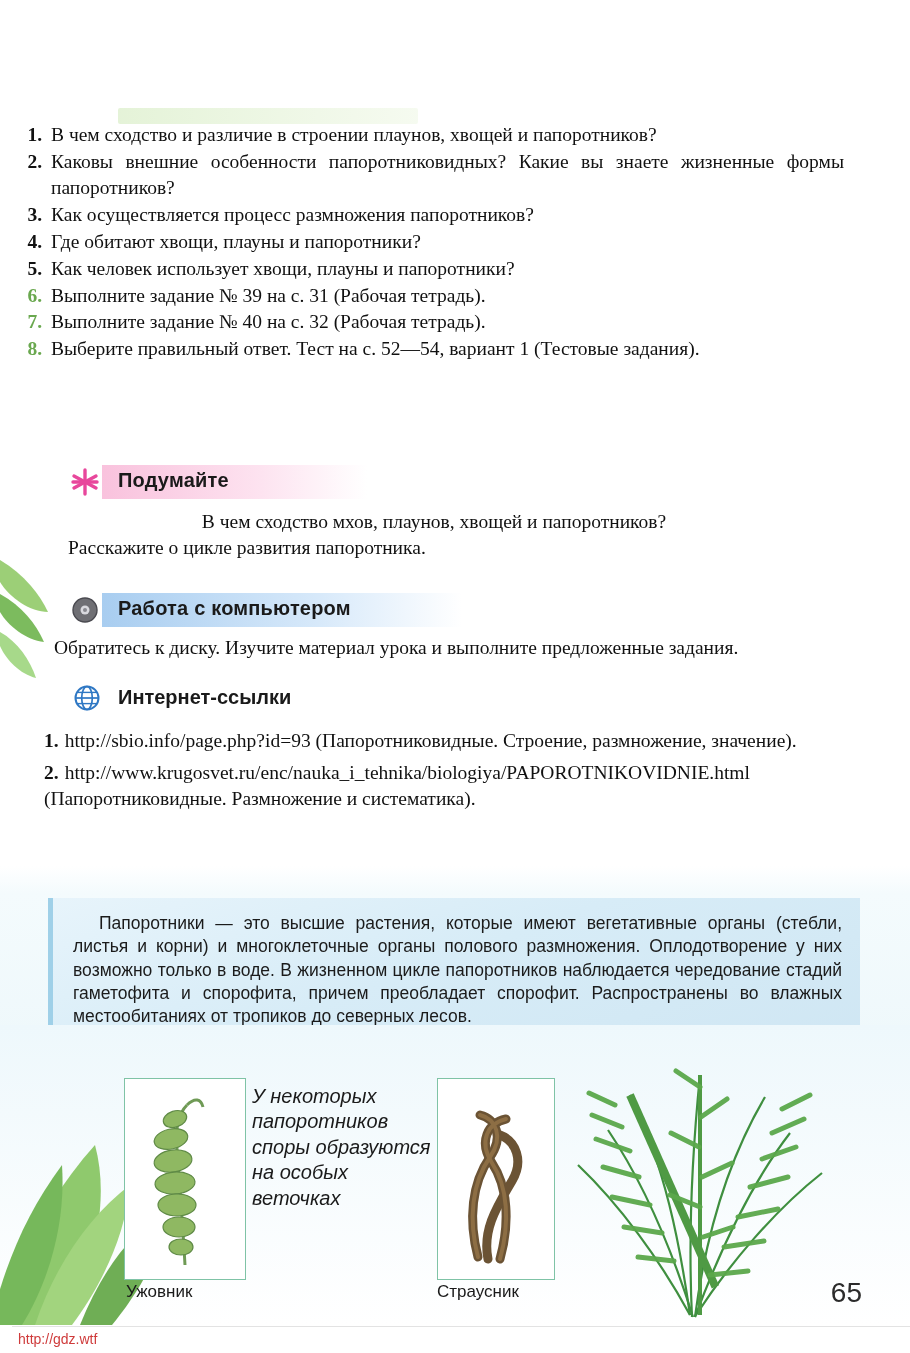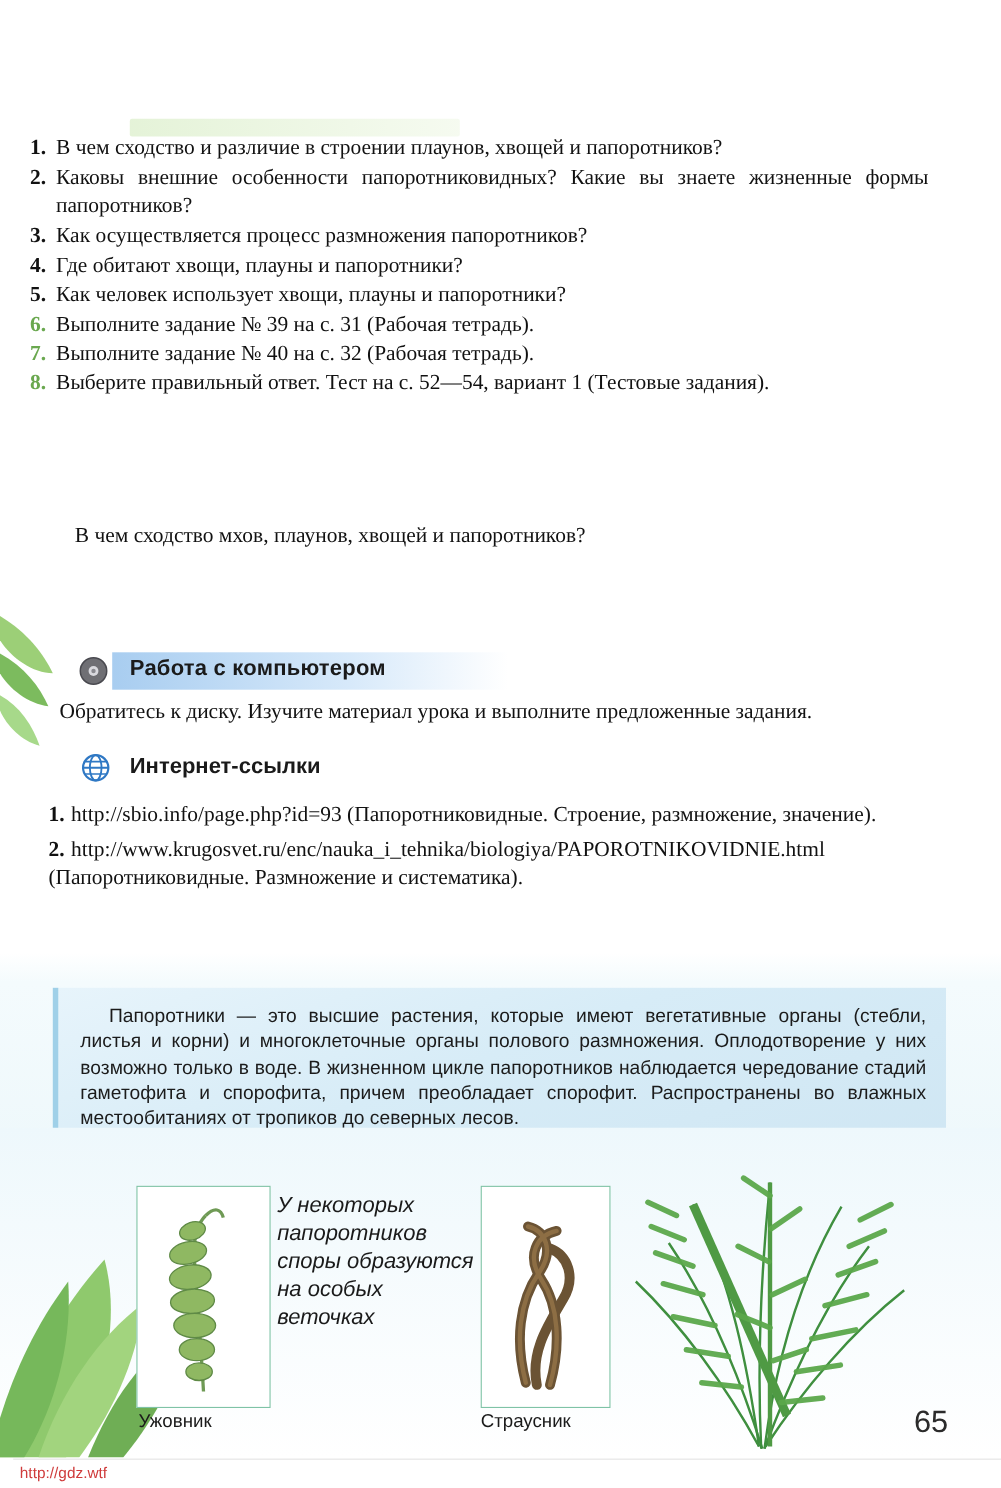--- a/index.html
+++ b/index.html
@@ -161,22 +161,35 @@
         <span class="qtext">Выполните задание № 40 на с. 32 (Рабочая тетрадь).</span>
       </li>
       <li class="qrow">
         <span class="qnum green">8.</span>
         <span class="qtext">Выберите правильный ответ. Тест на с. 52—54, вариант 1 (Тестовые задания).</span>
       </li>
     </ul>
   </div>
 
   <div style="position:absolute;left:0;top:465px;width:910px;">
+    <div class="head">
+      <div class="bar pink" style="width:265px"></div>
+      <svg class="ico" viewBox="0 0 30 30">
+        <g stroke="#e8479c" stroke-width="3.4" stroke-linecap="round">
+          <line x1="15" y1="3" x2="15" y2="27"></line>
+          <line x1="4" y1="9" x2="26" y2="21"></line>
+          <line x1="4" y1="21" x2="26" y2="9"></line>
+          <line x1="3" y1="15" x2="27" y2="15"></line>
+        </g>
+      </svg>
+      <div class="txt">Подумайте</div>
+    </div>
     <div class="wrap">
-      <div style="font-size:19.5px;line-height:1.35;color:#111;padding-right:110px;margin-top:10px;">В чем сходство мхов, плаунов, хвощей и папоротников?</div>
+      <div style="font-size:19.5px;line-height:1.35;color:#111;padding-right:110px;margin-top:10px;text-align:center;">В чем сходство мхов, плаунов, хвощей и папоротников?</div>
+      <div style="font-size:19.5px;line-height:1.35;color:#111;padding-right:110px;">Расскажите о цикле развития папоротника.</div>
     </div>
   </div>
 
   <div style="position:absolute;left:0;top:593px;width:910px;">
     <div class="head">
       <div class="bar blue" style="width:360px"></div>
       <svg class="ico" viewBox="0 0 30 30">
         <circle cx="15" cy="15" r="12" fill="#6f6f74" stroke="#4a4a50" stroke-width="1.4"></circle>
         <circle cx="15" cy="15" r="4.5" fill="#d9d9de"></circle>
         <circle cx="15" cy="15" r="2" fill="#8a8a90"></circle>

